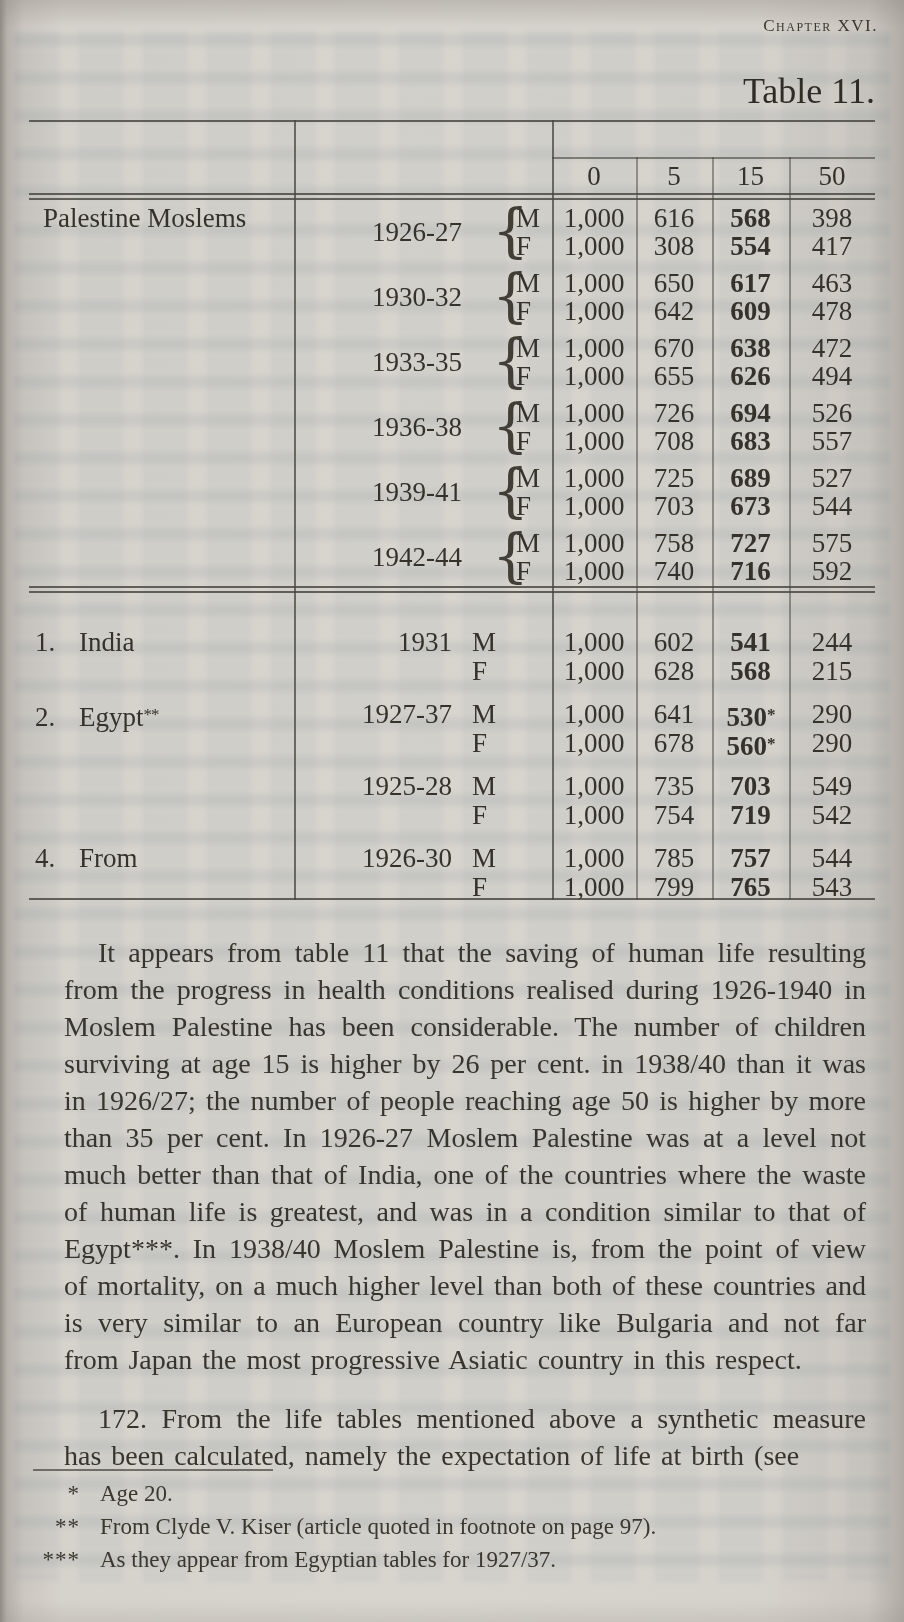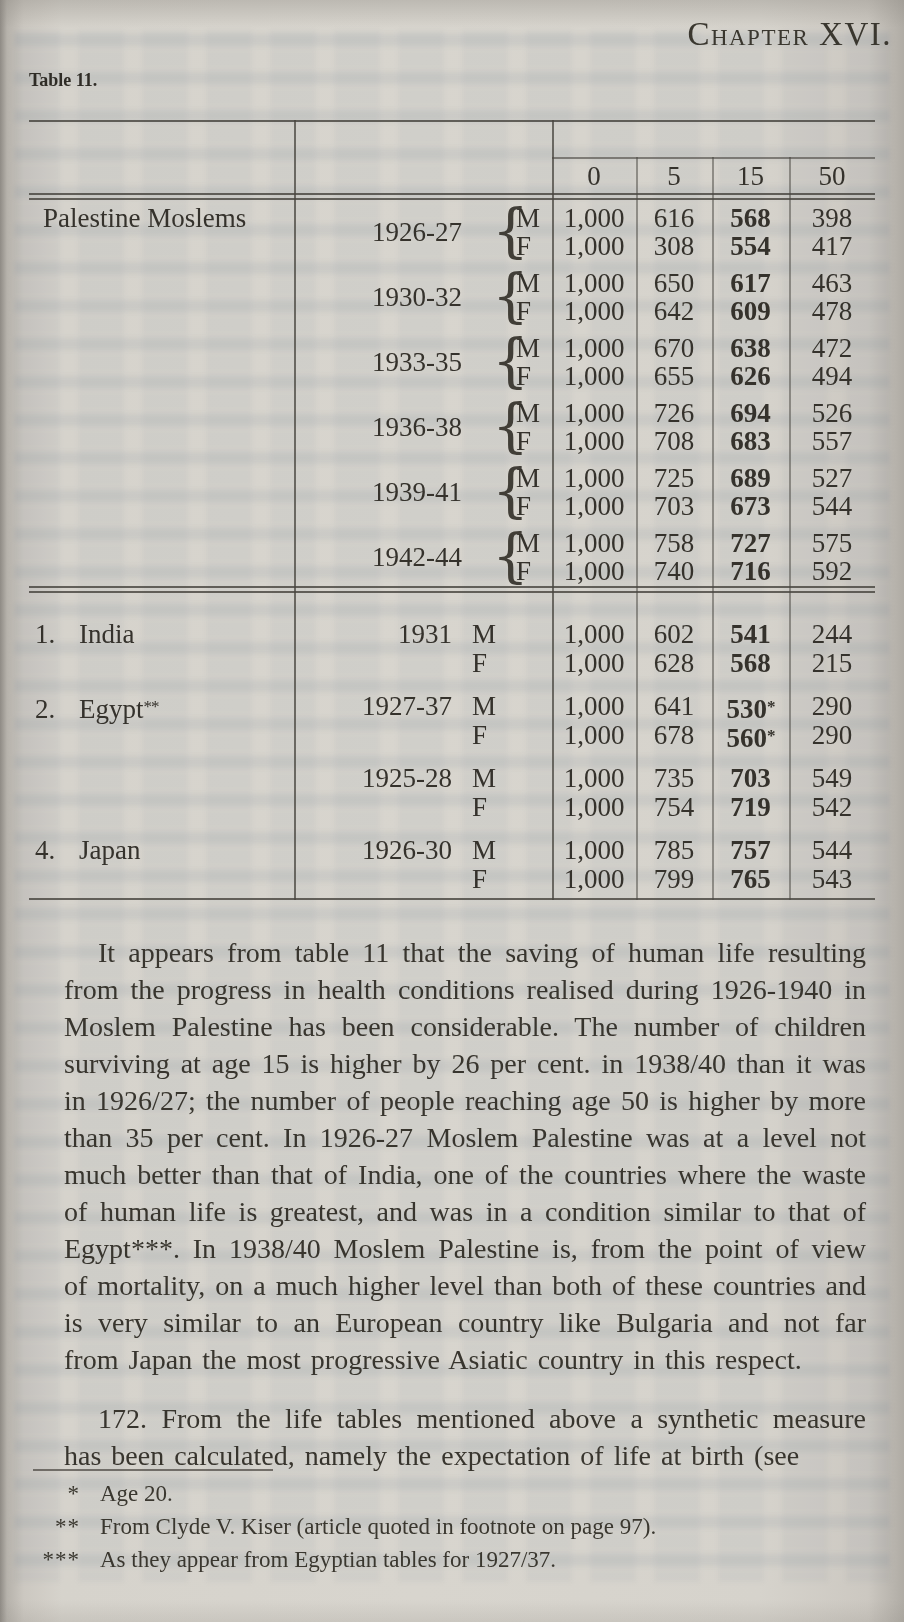--- a/index.html
+++ b/index.html
@@ -14,26 +14,26 @@
   }
   
   .bleed{
     position:absolute; inset:30px 14px 40px 14px; pointer-events:none;
     background:
       repeating-linear-gradient(0deg, transparent 0 14px, rgba(124,138,154,0.13) 18px 26px, transparent 30px 38px),
       repeating-linear-gradient(90deg, rgba(124,138,154,0.07) 0 46px, transparent 46px 64px);
     filter:blur(2px);
   }
   .chapter{
-    position:absolute; top:16px; right:12px;
-    font-variant:small-caps; font-size:33px; letter-spacing:1.5px; color:#3a372f;
+    position:absolute; top:16px; right:26px;
+    font-variant:small-caps; font-size:17px; letter-spacing:1.5px; color:#3a372f;
   }
   .table-title{
     position:absolute; top:70px; left:29px; width:846px;
-    text-align:left; font-weight:bold; font-size:18px; color:#2f2c26;
+    text-align:right; font-weight:normal; font-size:36px; color:#2f2c26;
   }
   
   .tbl{position:absolute; top:120px; left:29px; width:846px; height:781px; font-size:27px;}
   .rule{position:absolute; left:0; width:846px; background:rgba(72,69,63,0.82); height:2px;}
   .rule.top{top:0;}
   .rule.bottom{top:778px;}
   .dblrule{position:absolute; left:0; width:846px; height:7px; box-sizing:border-box;
     border-top:2px solid rgba(72,69,63,0.82); border-bottom:2px solid rgba(72,69,63,0.82);}
   .dbl1{top:73px;} .dbl2{top:466px;}
   .ages-title{position:absolute; top:5px; left:523px; width:323px; text-align:center; font-size:25px;}
@@ -46,21 +46,21 @@
   .v-thin{background:rgba(72,69,63,0.5); top:37px; height:743px;}
   .v1{left:607px;} .v2{left:683px;} .v3{left:760px;}
   .sec{position:absolute; left:0; width:846px;}
   .sec-pal{top:84px;}
   .sec-cty{top:500px;}
   .grp{display:grid; grid-template-columns:265px 170px 88px 84px 76px 77px 86px;
        grid-template-rows:28px 28px; margin-bottom:9px;}
   .cgrp{display:grid; grid-template-columns:265px 170px 88px 84px 76px 77px 86px;
        grid-template-rows:29px 29px; margin-bottom:14px;}
   .c{line-height:28px;}
-  .cgrp .c{line-height:29px;}
+  .cgrp .c{line-height:29px;margin-top:8px;}
   .stub{grid-area:1/1/3/2; padding-left:14px; align-self:start;font-family:Liberation Serif, serif;}
   .cstub{grid-area:1/1/2/2; padding-left:6px;}
   .cnum{display:inline-block; width:44px;}
   .year{grid-area:1/2/3/3; align-self:center; text-align:right; padding-right:2px;padding-left:36px;}
   .cyear{grid-area:1/2/2/3; text-align:right; padding-right:12px;}
   .sexcell{grid-area:1/3/3/4; position:relative;}
   .brace{position:absolute; left:28px; top:50%; transform:translateY(-52%);
          font-family:"DejaVu Serif",serif; font-size:58px; font-weight:300; color:#413e37; line-height:1;}
   .sx{height:28px; line-height:28px; padding-left:52px;}
   .csexM{grid-area:1/3/2/4; padding-left:8px;}
@@ -243,21 +243,21 @@
     <div class="c num r1 col0">1,000</div>
           <div class="c num r1 col1">735</div>
           <div class="c num r1 col2">703</div>
           <div class="c num r1 col3">549</div>
           <div class="c num r2 col0">1,000</div>
           <div class="c num r2 col1">754</div>
           <div class="c num r2 col2">719</div>
           <div class="c num r2 col3">542</div>
   </div>
   <div class="cgrp">
-    <div class="c cstub"><span class="cnum">4.</span><span class="cname">Japan</span></div>
+    <div class="c cstub"><span class="cnum">4.</span><span class="cname">From</span></div>
     <div class="c cyear">1926-30</div>
     <div class="c csexM">M</div>
     <div class="c csexF">F</div>
     <div class="c num r1 col0">1,000</div>
           <div class="c num r1 col1">785</div>
           <div class="c num r1 col2">757</div>
           <div class="c num r1 col3">544</div>
           <div class="c num r2 col0">1,000</div>
           <div class="c num r2 col1">799</div>
           <div class="c num r2 col2">765</div>

